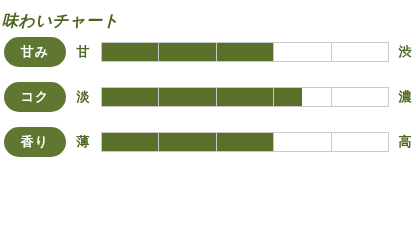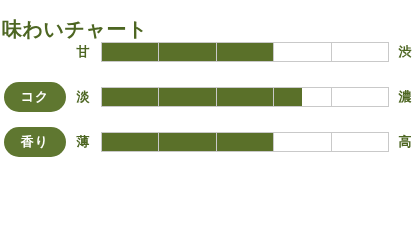--- a/index.html
+++ b/index.html
@@ -16,27 +16,28 @@
   }
   #chart-root {
     position: absolute;
     left: 0; top: 0;
     width: 416px;
     height: 169px;
   }
   .chart-title {
     position: absolute;
     left: 2px;
-    top: 18px;
-    font-size: 20px;
+    top: 10px;
+    font-size: 16px;
     font-weight: bold;
     color: #4d6622;
     letter-spacing: 0.5px;
     line-height: 22px;
     white-space: nowrap;
+    font-style: italic;
   }
   .rows {
     position: absolute;
     left: 0;
     top: 32px;
     width: 416px;
   }
   .chart-row {
     position: relative;
     height: 45px;
@@ -119,20 +120,21 @@
 </head>
 <body>
 
 <div id="chart-root">
 
   <div class="chart-title" style="color: rgb(77, 102, 34);">味わいチャート</div>
 
   <div class="rows">
 
     <div class="chart-row">
+      <div class="row-badge" style="background: rgb(95, 119, 48); color: rgb(255, 255, 255);">甘み</div>
       <div class="row-left-label" style="color: rgb(77, 102, 34);">甘</div>
       <div class="scale-track">
         <div class="scale-seg">
           <div class="seg-fill" style="width: 100%; background: rgb(90, 112, 41);"></div>
         </div>
         <div class="scale-seg">
           <div class="seg-fill" style="width: 100%; background: rgb(90, 112, 41);"></div>
         </div>
         <div class="scale-seg">
           <div class="seg-fill" style="width: 100%; background: rgb(90, 112, 41);"></div>

